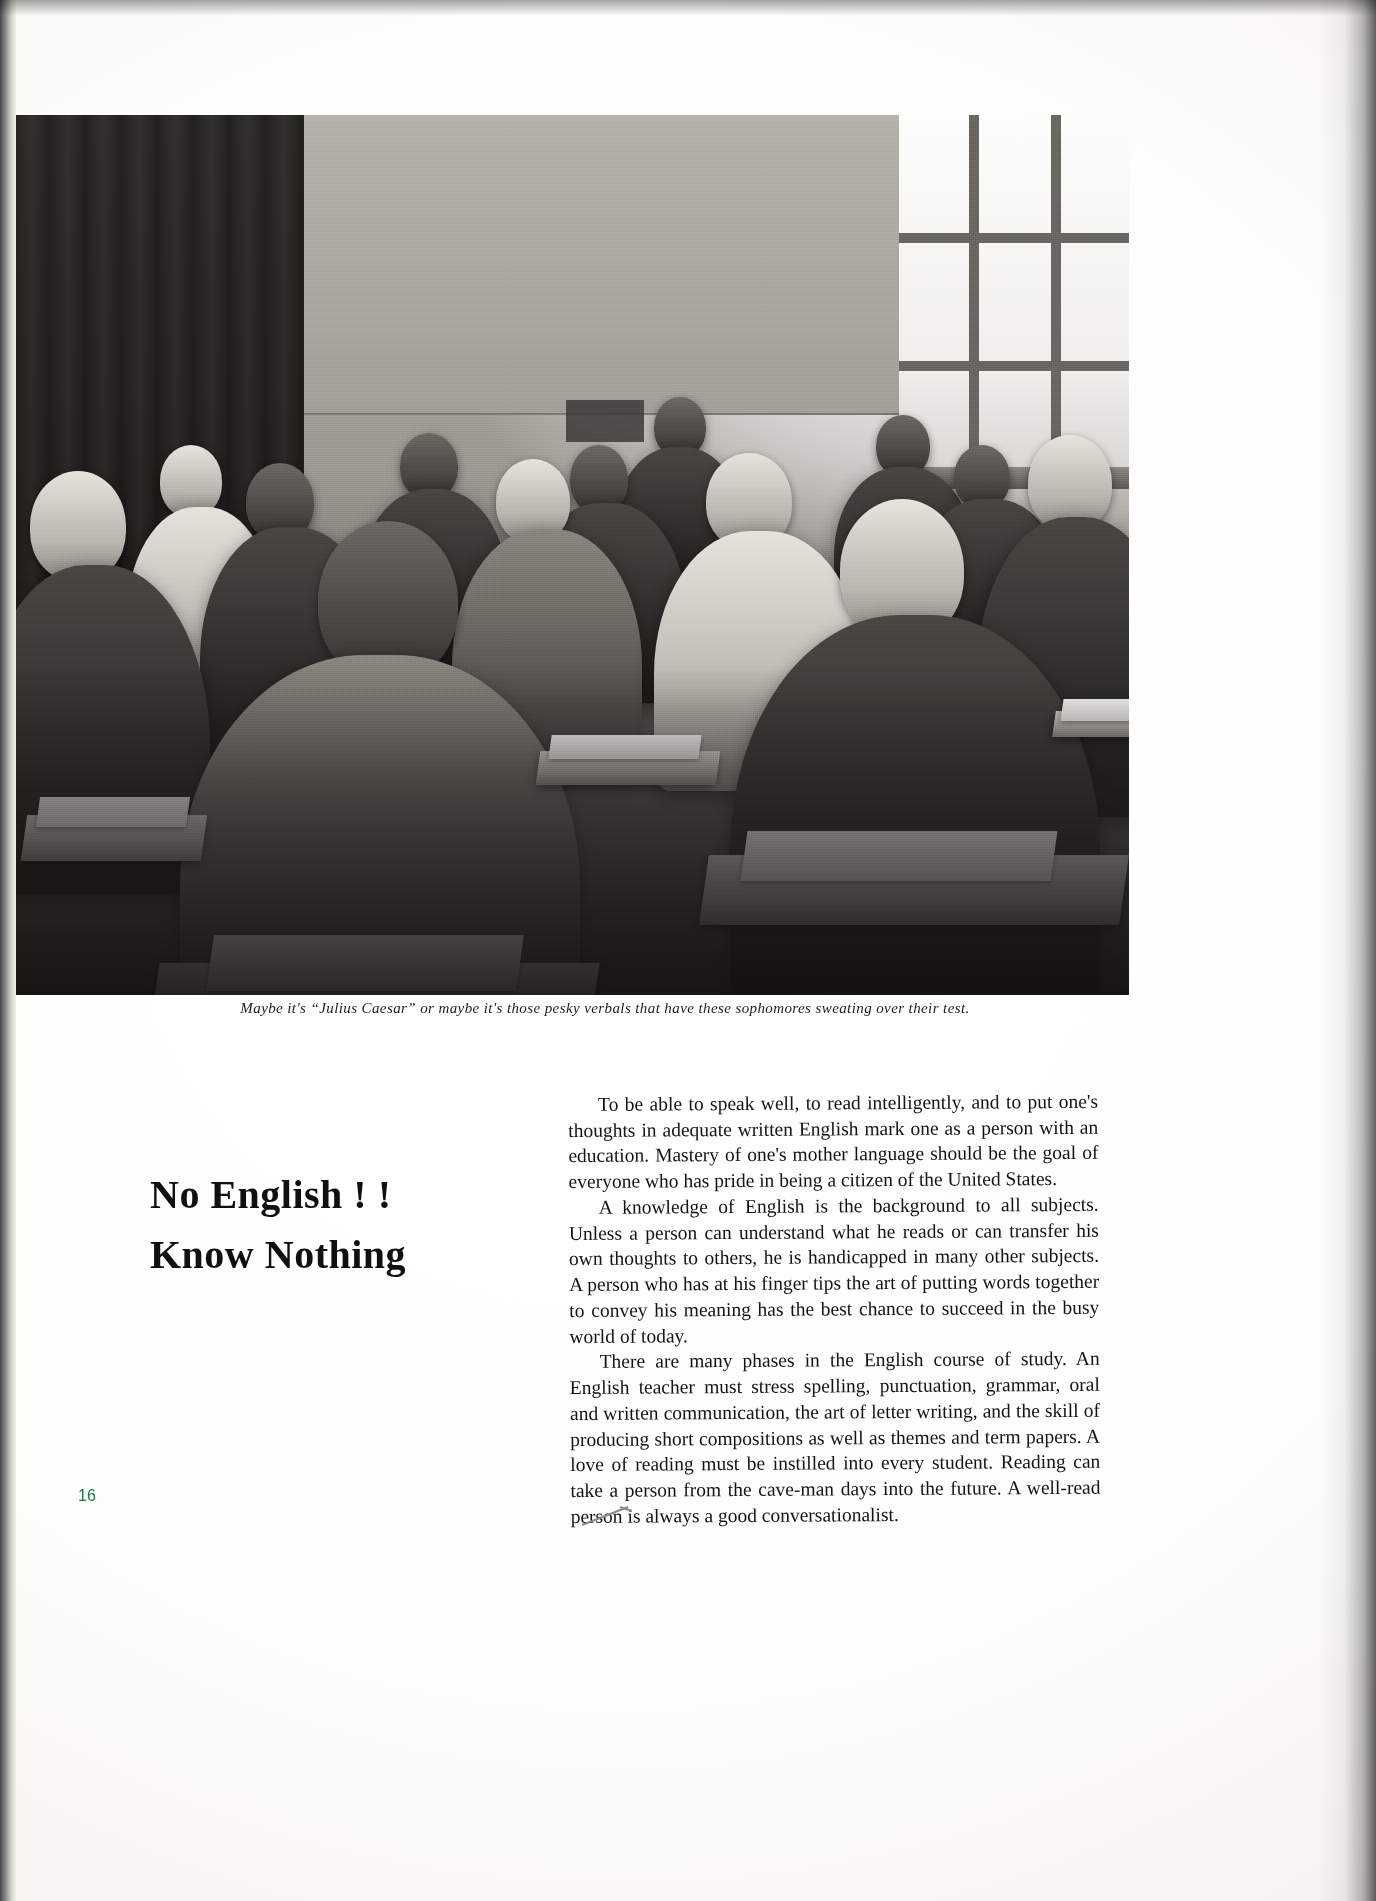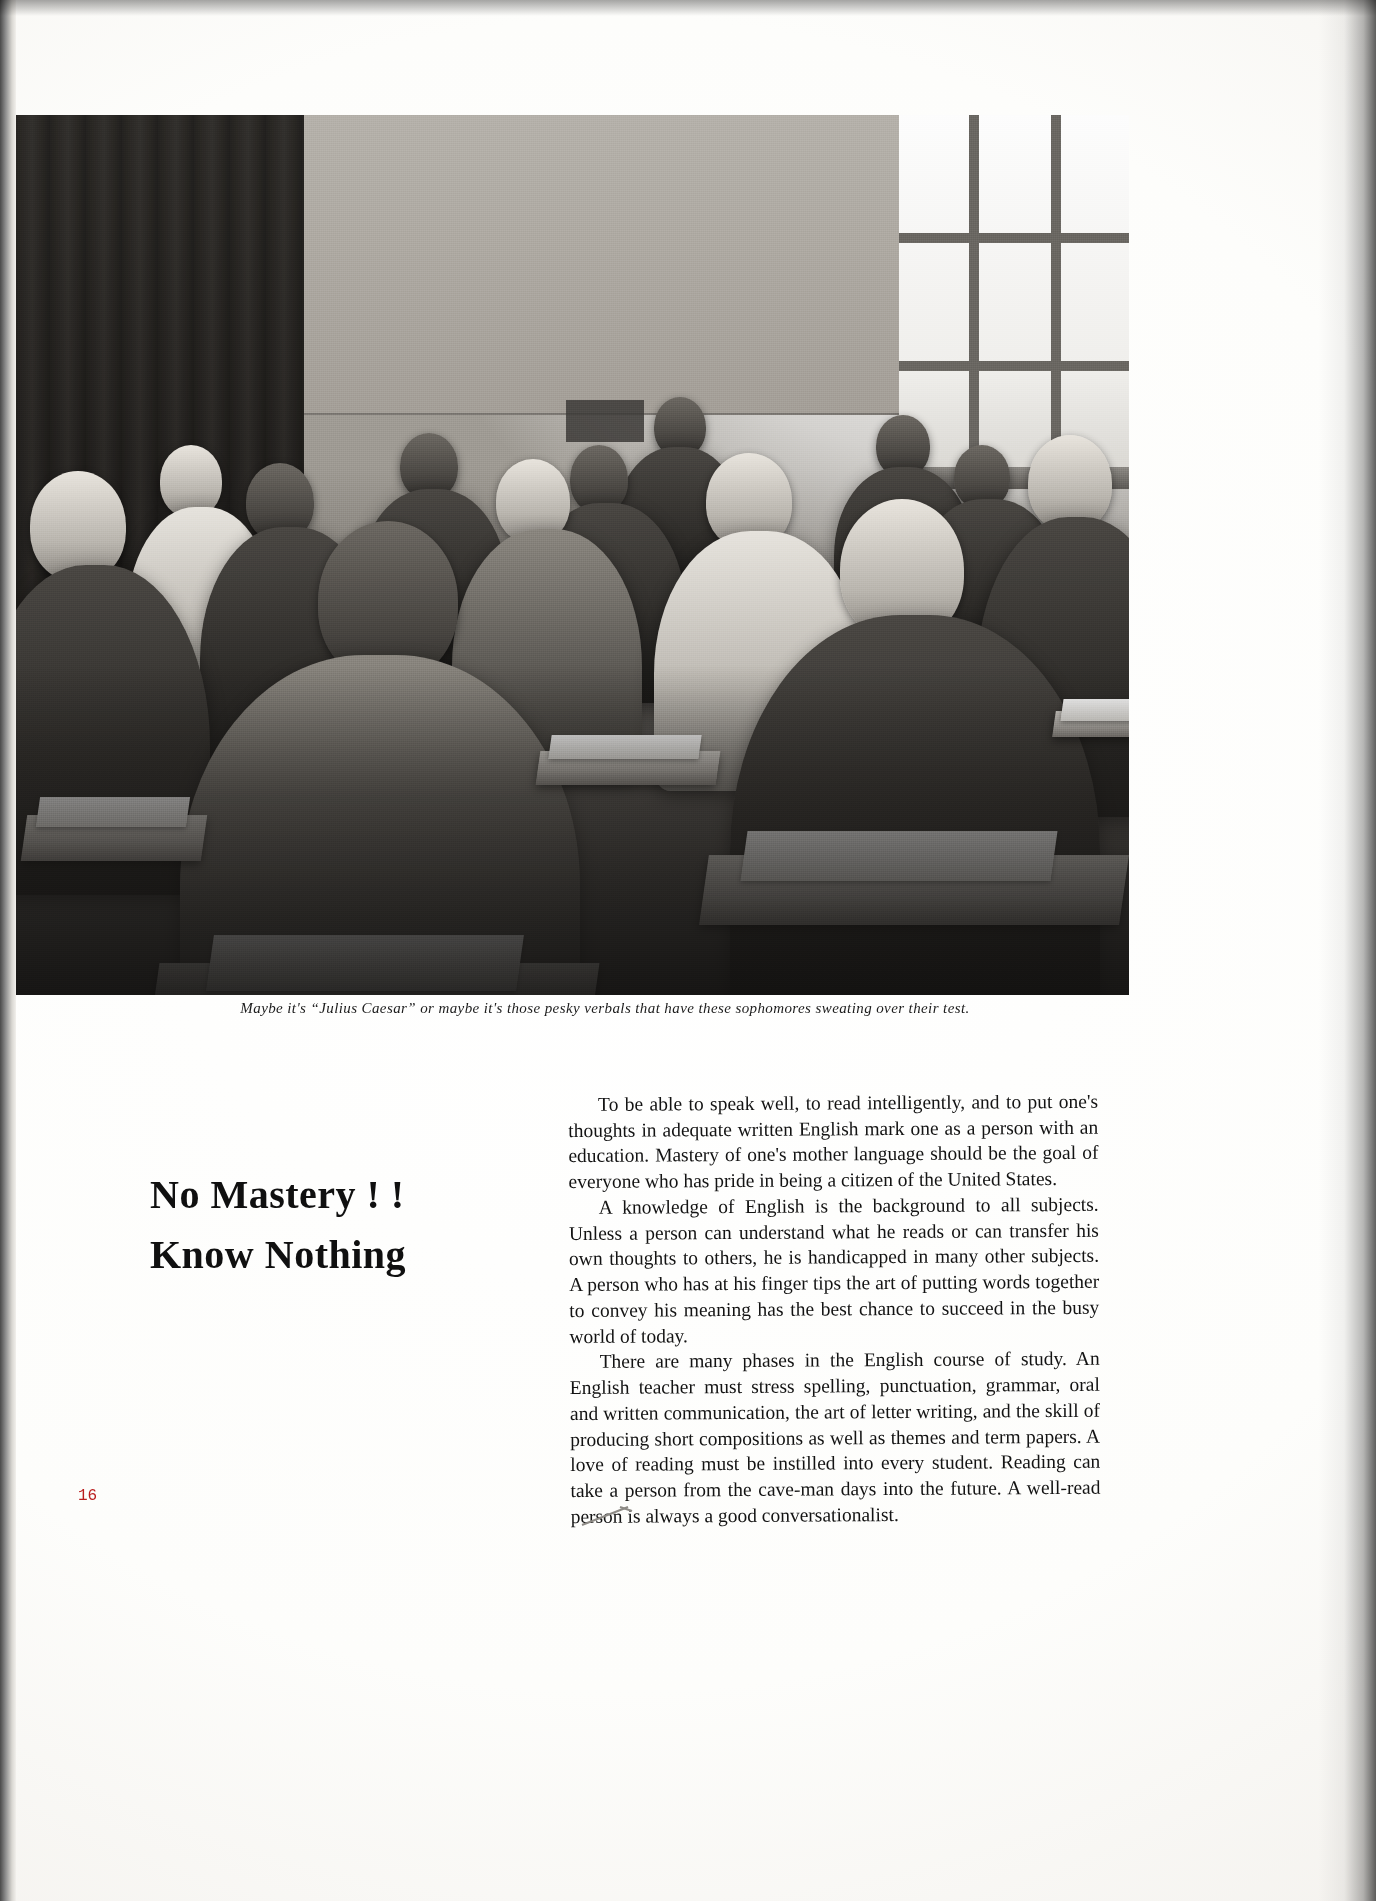--- a/index.html
+++ b/index.html
@@ -205,23 +205,23 @@
     transform: rotate(-0.35deg);
     transform-origin: left top;
   }
   #body-copy p { margin: 0; text-indent: 30px; }
 
   
   #folio {
     position: absolute;
     left: 78px;
     top: 1487px;
-    font-family: Liberation Mono, monospace;
+    font-family: Liberation Sans, sans-serif;
     font-size: 16px;
-    color: #b91c1c;
+    color: #15803d;
   }
 
   
   #scratch {
     position: absolute;
     left: 580px;
     top: 1505px;
     width: 60px;
     height: 22px;
   }
@@ -301,21 +301,21 @@
       <div class="paper-sheet" style="left:196px; top:820px; width:310px; height:56px;"></div>
 
       <div class="ph-floor"></div>
       <div class="grain"></div>
     </div>
   </div>
 
   <div id="caption">Maybe it's “Julius Caesar” or maybe it's those pesky verbals that have these sophomores sweating over their test.</div>
 
   <div id="headline">
-    <span class="line">No Mastery ! !</span>
+    <span class="line">No English ! !</span>
     <span class="line">Know Nothing</span>
   </div>
 
   <div id="body-copy">
     <p>To be able to speak well, to read intelligently, and to put one's thoughts in adequate written English mark one as a person with an education. Mastery of one's mother language should be the goal of everyone who has pride in being a citizen of the United States.</p>
     <p>A knowledge of English is the background to all subjects. Unless a person can understand what he reads or can transfer his own thoughts to others, he is handicapped in many other subjects. A person who has at his finger tips the art of putting words together to convey his meaning has the best chance to succeed in the busy world of today.</p>
     <p>There are many phases in the English course of study. An English teacher must stress spelling, punctuation, grammar, oral and written communication, the art of letter writing, and the skill of producing short compositions as well as themes and term papers. A love of reading must be instilled into every student. Reading can take a person from the cave-man days into the future. A well-read person is always a good conversationalist.</p>
   </div>
 
   <div id="folio">16</div>

